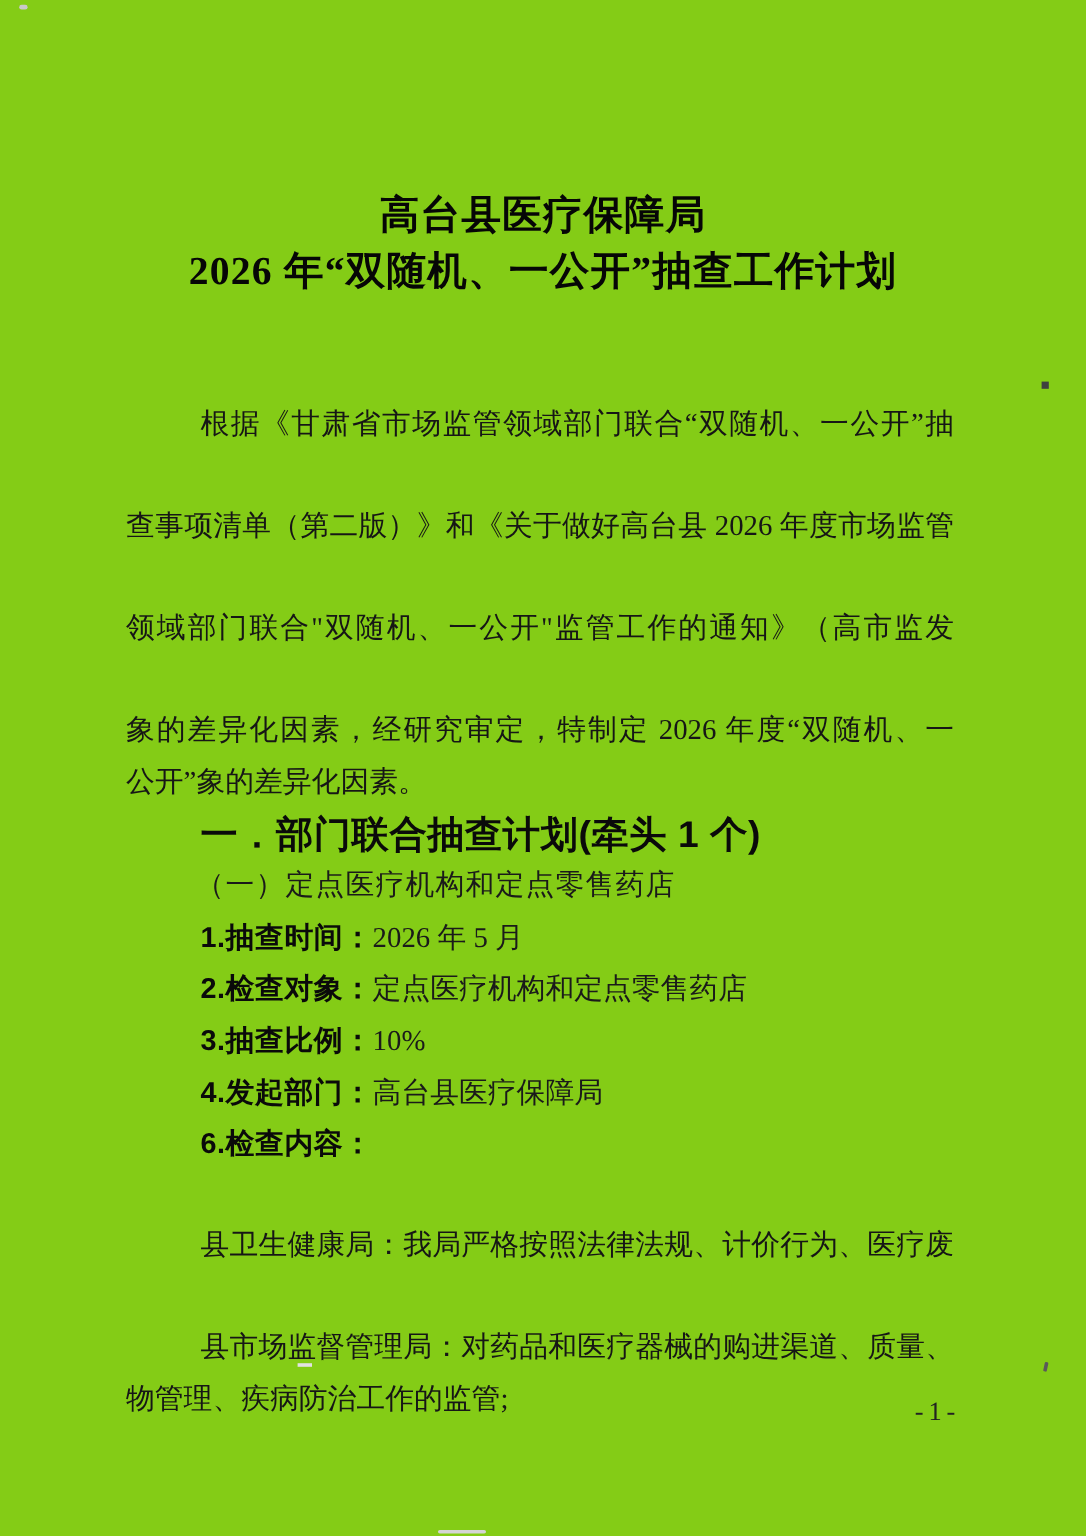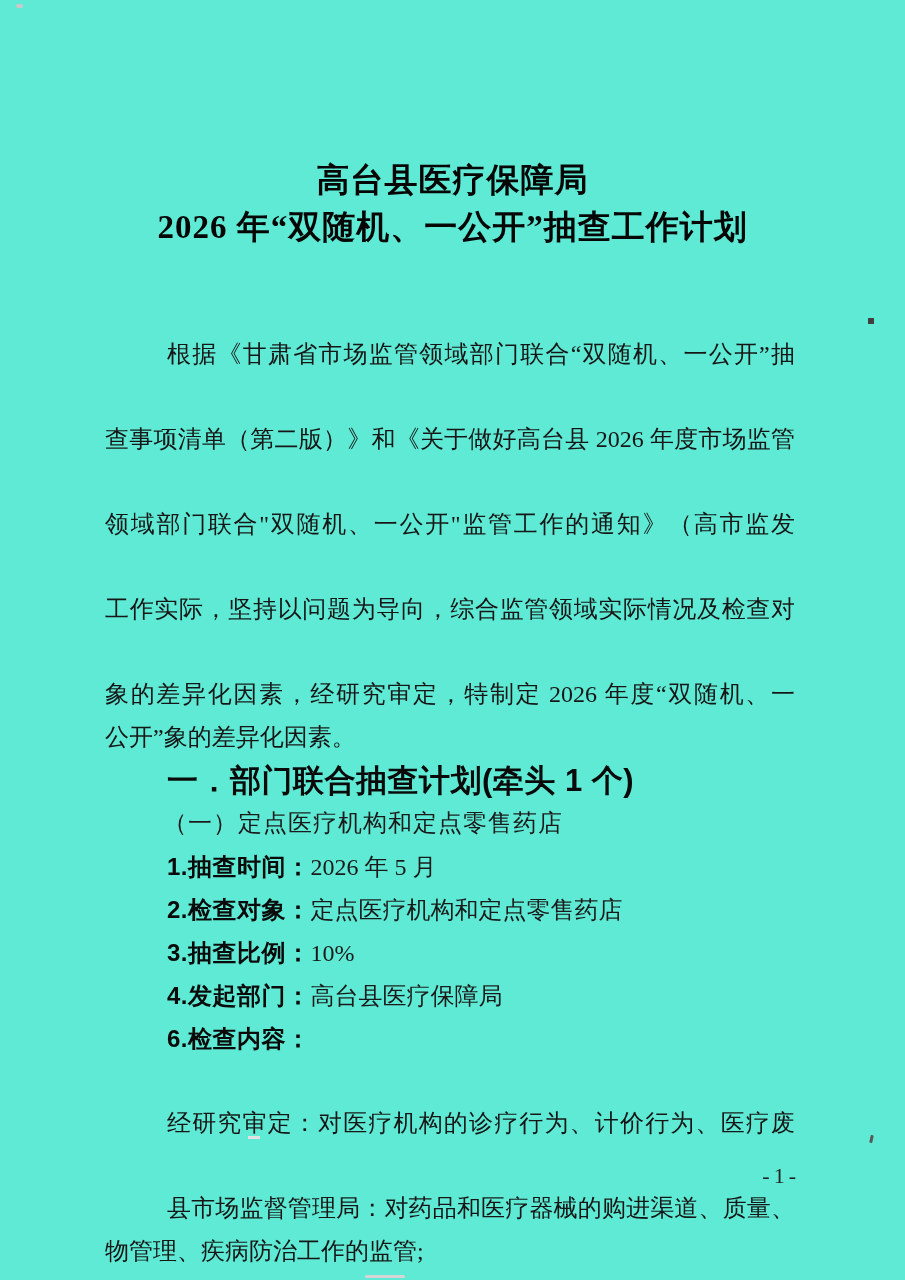--- a/index.html
+++ b/index.html
@@ -1,20 +1,20 @@
 <!DOCTYPE html>
 <html><head>
 <meta charset="utf-8">
 <style>
   html,body{margin:0;padding:0;background:#e8e8e8;}
   .page{
     position:relative;
     width:905px;height:1280px;
     margin:0 auto;
-    background:#5eead4;
+    background:#84cc16;
     overflow:hidden;
     font-family:"Liberation Serif","DejaVu Serif",serif;
     color:#141414;
   }
   .titles{
     position:absolute;top:157px;left:0;width:905px;
     text-align:center;
     font-family:"Liberation Serif","DejaVu Serif",serif;
     font-weight:700;color:#060606;
   }
@@ -66,21 +66,20 @@
 
   <div class="titles">
     <div class="title-line">高台县医疗保障局</div>
     <div class="title-line">2026 年“双随机、一公开”抽查工作计划</div>
   </div>
 
   <div class="body-block">
     <div class="bline fill indent">根据《甘肃省市场监管领域部门联合“双随机、一公开”抽</div>
     <div class="bline fill">查事项清单（第二版）》和《关于做好高台县 2026 年度市场监管</div>
     <div class="bline fill">领域部门联合"双随机、一公开"监管工作的通知》（高市监发</div>
-    <div class="bline fill">工作实际，坚持以问题为导向，综合监管领域实际情况及检查对</div>
     <div class="bline fill">象的差异化因素，经研究审定，特制定 2026 年度“双随机、一</div>
     <div class="bline">公开”象的差异化因素。</div>
 
     <div class="bline heading">一．部门联合抽查计划(牵头 1 个)</div>
     <div class="bline subheading">（一）定点医疗机构和定点零售药店</div>
 
     <div class="bline item">
       <span class="item-label">1.抽查时间：</span><span class="item-value">2026 年 5 月</span>
     </div>
     <div class="bline item">
@@ -89,21 +88,21 @@
     <div class="bline item">
       <span class="item-label">3.抽查比例：</span><span class="item-value">10%</span>
     </div>
     <div class="bline item">
       <span class="item-label">4.发起部门：</span><span class="item-value">高台县医疗保障局</span>
     </div>
     <div class="bline item">
       <span class="item-label">6.检查内容：</span><span class="item-value"></span>
     </div>
 
-    <div class="bline fill indent">经研究审定：对医疗机构的诊疗行为、计价行为、医疗废</div>
+    <div class="bline fill indent">县卫生健康局：我局严格按照法律法规、计价行为、医疗废</div>
     <div class="bline fill indent">县市场监督管理局：对药品和医疗器械的购进渠道、质量、</div>
     <div class="bline">物管理、疾病防治工作的监管;</div>
   </div>
 
   <div class="pagenum">-1-</div>
 
   <div class="speck speck-a"></div>
   <div class="speck speck-b"></div>
   <div class="speck speck-c"></div>
   <div class="speck speck-d"></div>

